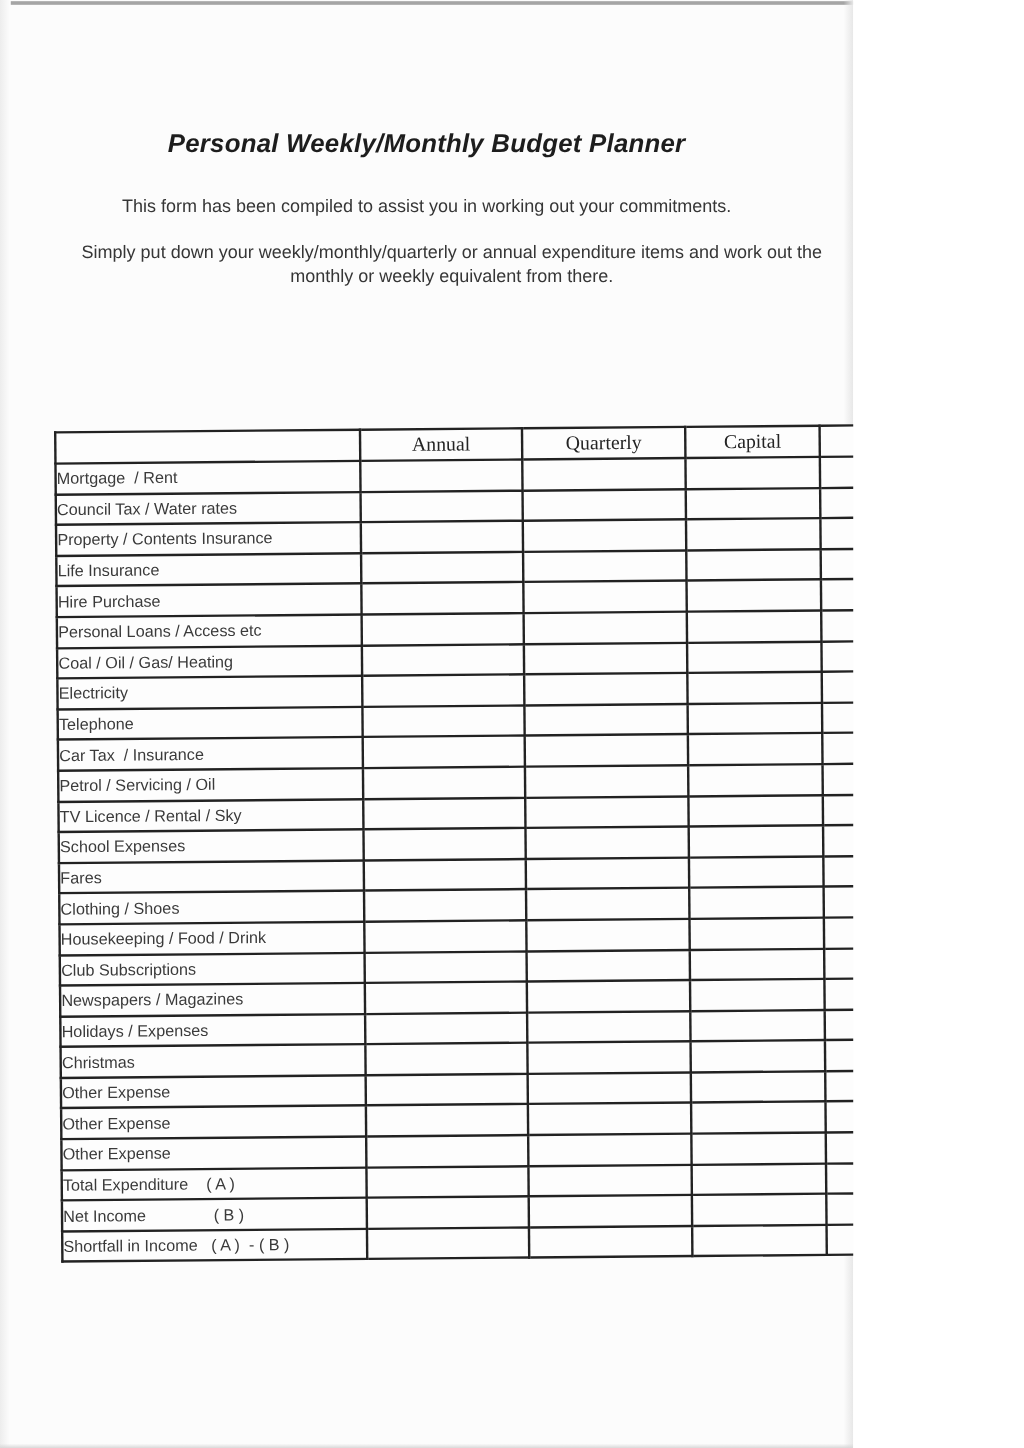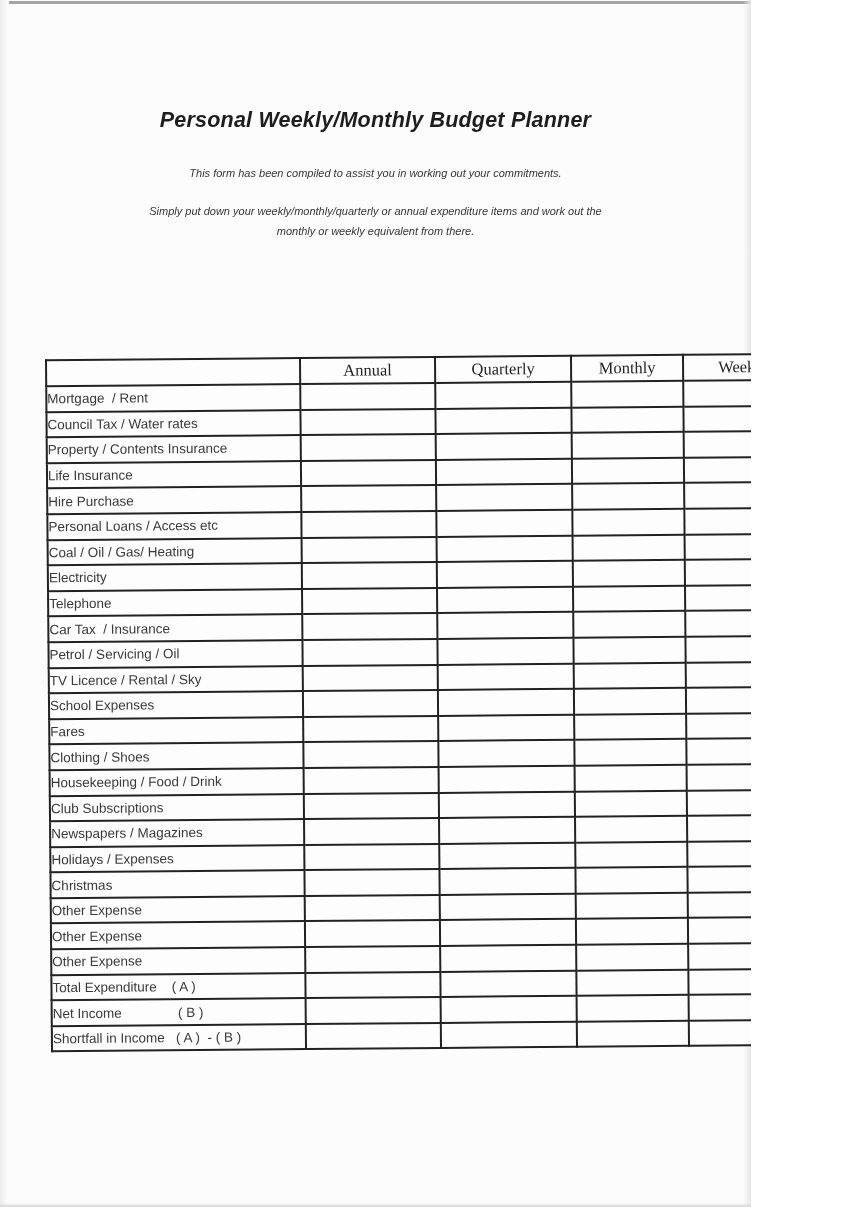--- a/index.html
+++ b/index.html
@@ -4,44 +4,43 @@
 <style>
   html, body { margin: 0; padding: 0; background: #ffffff; }
   .page {
     position: relative;
     width: 711px;
     height: 1207px;
     background: #fcfcfc;
     overflow: hidden;
     font-family: "Liberation Sans", sans-serif;
     color: #2b2b2b;
-    padding-left: 40px;
   }
   
   .edge-top    { position:absolute; top:1px; left:9px; right:0; height:3px; background:#8f8f8f; opacity:.8; }
   .edge-left   { position:absolute; top:0; left:0; bottom:0; width:8px;
                  background:linear-gradient(to right,#ededed,rgba(255,255,255,0)); }
   .edge-right  { position:absolute; top:0; right:0; bottom:0; width:8px;
                  background:linear-gradient(to left,#e7e7e7,rgba(255,255,255,0)); }
   .edge-bottom { position:absolute; left:0; right:0; bottom:0; height:4px;
                  background:linear-gradient(to top,#d6d6d6,rgba(255,255,255,0)); }
 
   .title {
     position:absolute; top:108px; left:0; width:100%;
     margin:0; text-align:center;
     font-style:italic; font-weight:bold; font-size:21.5px; letter-spacing:.2px;
     color:#1d1d1d;
   }
   .para {
     position:absolute; left:0; width:100%; margin:0;
     text-align:center; white-space:pre-line;
-    font-size:11px; line-height:20px; color:#363636;font-style:italic;
+    font-size:15px; line-height:20px; color:#363636;
   }
   .p1 { top:163px; }
-  .p2 { top:201px; }
+  .p2 { top:201px;margin-left:21px; }
   .p3 { top:258px; }
 
   .table-wrap {
     position:absolute; left:48px; top:356px; width:757px;
     transform:rotate(-0.5deg); transform-origin:center center;
   }
   table.budget {
     border-collapse:collapse; table-layout:fixed;
     width:757px; height:693px;
     background:#fdfdfd;
@@ -81,21 +80,21 @@
         <col style="width:135px">
         <col style="width:136px">
         <col style="width:112px">
         <col style="width:120px">
       </colgroup>
       <thead>
         <tr>
           <th></th>
           <th>Annual</th>
           <th>Quarterly</th>
-          <th>Monthly</th>
+          <th>Capital</th>
           <th>Weekly</th>
         </tr>
       </thead>
       <tbody>
   <tr>
     <td class="label">Mortgage  / Rent</td>
     <td class="cell"></td>
     <td class="cell"></td>
     <td class="cell"></td>
     <td class="cell"></td>

